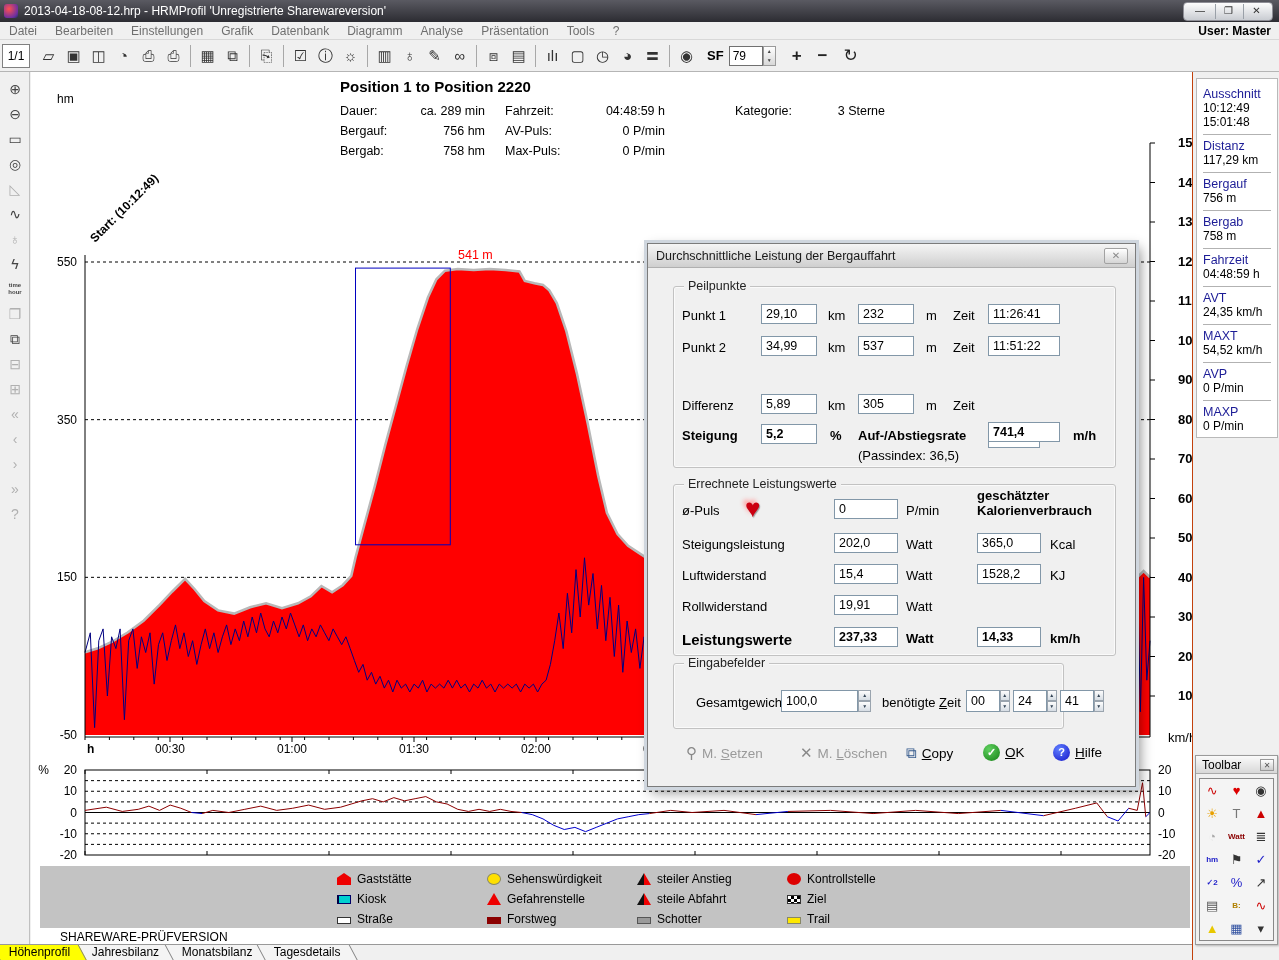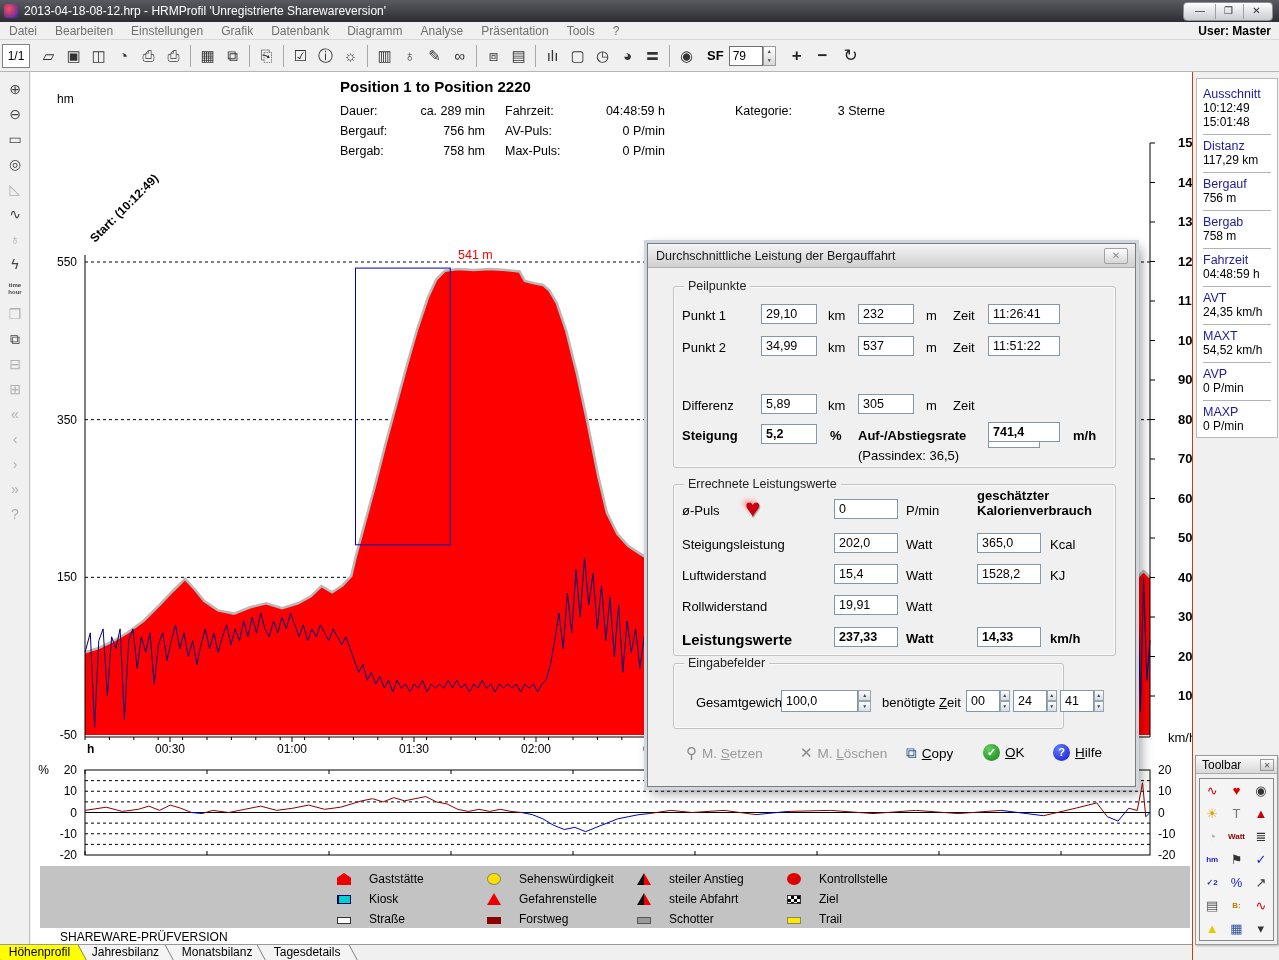--- a/index.html
+++ b/index.html
@@ -44,21 +44,21 @@
   
   #canvas { position:absolute; left:31px; top:72px; width:1161px; height:872px; background:#fff; }
   #chart-svg { position:absolute; left:30px; top:72px; }
 
   #chart-title { position:absolute; left:340px; top:78px; font-size:15px; font-weight:bold; }
   .hstat { position:absolute; font-size:12.5px; }
   .hstat.val { text-align:right; }
 
   
   #legend-band { position:absolute; left:40px; top:866px; width:1150px; height:62px; background:#c3c3c3; }
-  .lg-item { position:absolute; display:flex; align-items:center; gap:18px; font-size:12px; color:#000; }
+  .lg-item { position:absolute; display:flex; align-items:center; gap:6px; font-size:12px; color:#000; }
   .lg-icon { width:14px; height:12px; position:relative; flex:0 0 14px; }
 
   #status-left { position:absolute; left:60px; top:930px; font-size:12px; }
   #status-right { position:absabsolute; position:absolute; right:92px; top:968px; font-size:16px;font-family:Liberation Mono, monospace; }
 
   
   #tabsbar { position:absolute; left:0; top:944px; width:1279px; height:16px; background:#f0f0f0; border-top:1px solid #999; display:flex; }
   .tab { height:16px; padding:0 12px; border:1px solid #808080; border-top:none; transform:skewX(28deg);
     margin-left:-4px; background:#f4f4f4; }
   .tab span { display:inline-block; transform:skewX(-28deg); font-size:12px; line-height:15px; }

